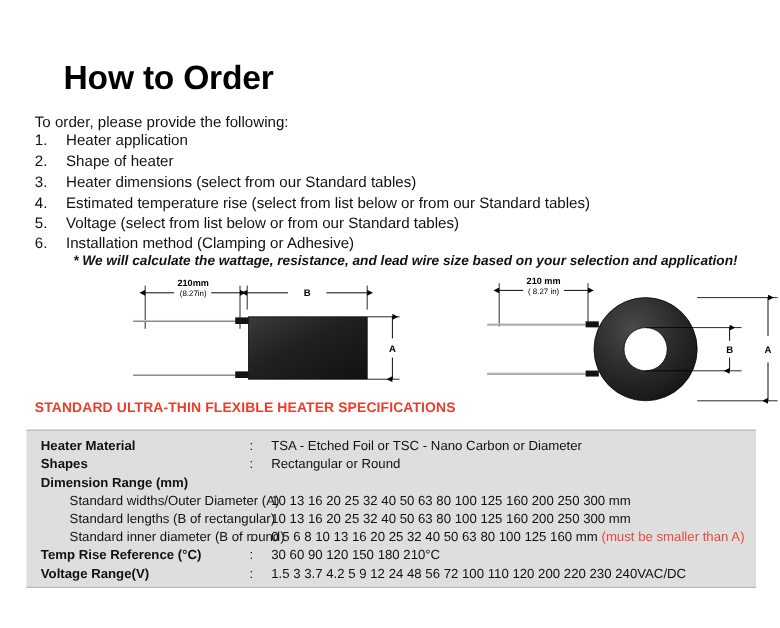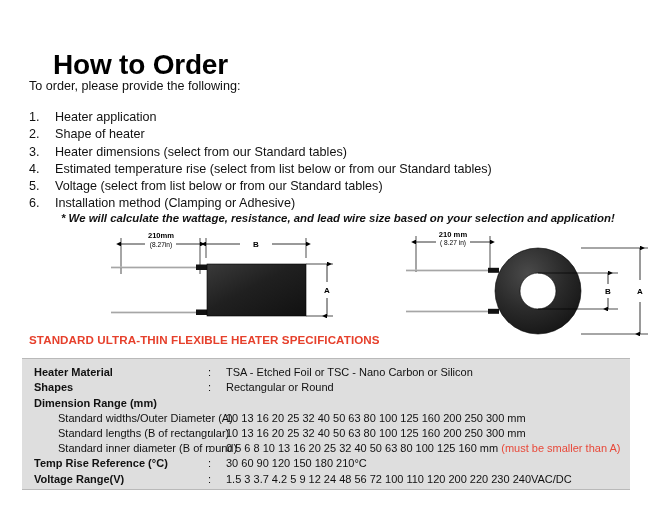--- a/index.html
+++ b/index.html
@@ -27,21 +27,21 @@
     color: #000000;
     letter-spacing: -0.2px;
     line-height: 1;
     margin-left: 24px;
   }
 
   
   .intro {
     position: absolute;
     left: 29px;
-    top: 80px;
+    top: 96px;
     font-size: 12.6px;
     color: #111;
     line-height: 1.05;
   }
   .order-list {
     position: absolute;
     left: 29px;
     top: 109px;
     width: 600px;
   }
@@ -264,21 +264,21 @@
   </svg>
 </div>
 
 <div class="spec-header">STANDARD ULTRA-THIN FLEXIBLE HEATER SPECIFICATIONS</div>
 
 <div class="spec-table">
 
   <div class="spec-row">
     <span class="spec-label">Heater Material</span>
     <span class="spec-colon">:</span>
-    <span class="spec-value"><span>TSA  - Etched Foil  or  TSC - Nano Carbon  or  Silicon</span><span class="spec-note"></span></span>
+    <span class="spec-value"><span>TSA  - Etched Foil  or  TSC - Nano Carbon  or  Diameter</span><span class="spec-note"></span></span>
   </div>
 
   <div class="spec-row">
     <span class="spec-label">Shapes</span>
     <span class="spec-colon">:</span>
     <span class="spec-value"><span>Rectangular or Round</span><span class="spec-note"></span></span>
   </div>
 
   <div class="spec-row">
     <span class="spec-label">Dimension Range (mm)</span>

